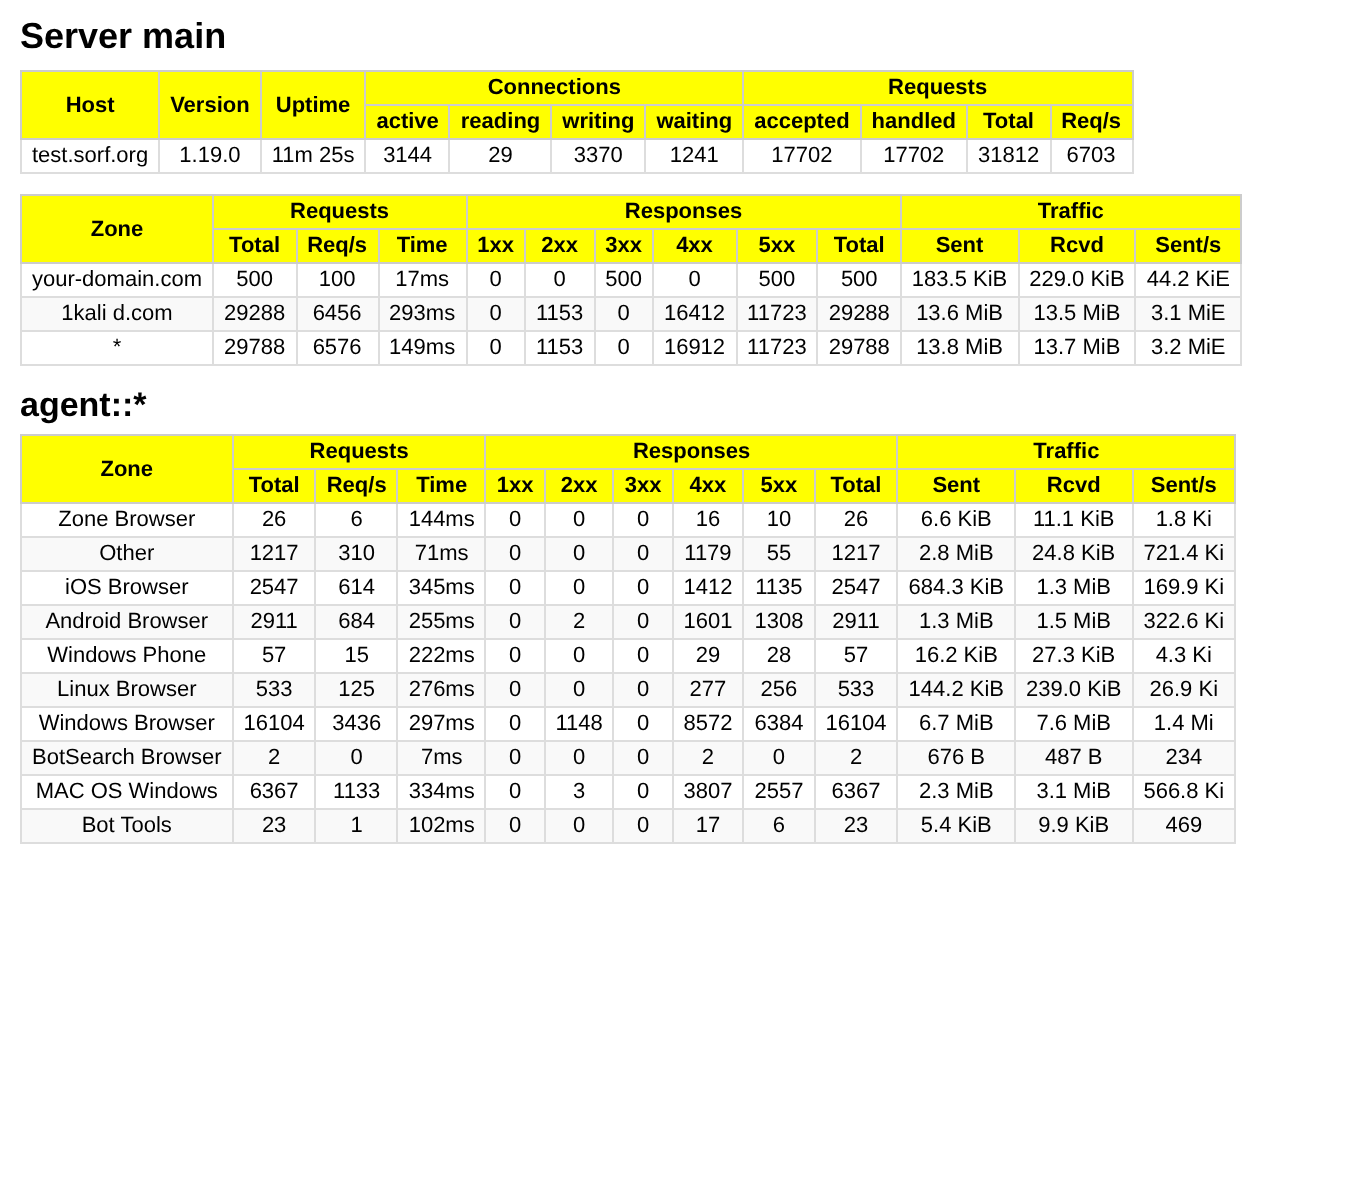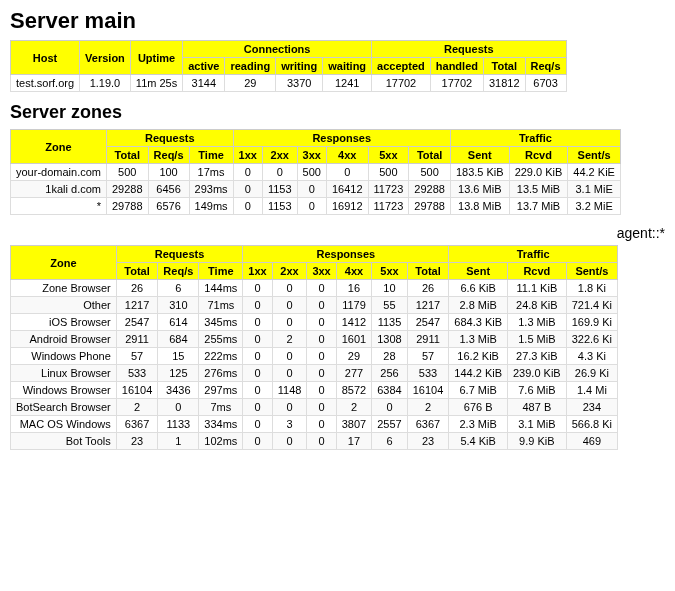--- a/index.html
+++ b/index.html
@@ -5,21 +5,21 @@
     * { margin: 0; padding: 0; box-sizing: border-box; }
     body {
       font-family: Arial, sans-serif;
       font-size: 12px;
       background: #fff;
       color: #000;
       padding: 8px 10px;
       width: 675px;
     }
     h1 {
-      font-size: 22px;
+      font-size: 18px;
       font-weight: bold;
       margin-bottom: 6px;
     }
     h2 {
       font-size: 18px;
       font-weight: bold;
       margin-bottom: 6px;
       margin-top: 10px;
     }
     table {
@@ -34,35 +34,34 @@
       text-align: center;
       font-weight: bold;
     }
     td {
       padding: 2px 5px;
       border: 1px solid #ddd;
       text-align: center;
       white-space: nowrap;
     }
     td.left {
-      text-align: right;
+      text-align: center;
       margin-top: 25px;
     }
     tr:nth-child(odd) td {
       background: #fff;
     }
     tr:nth-child(even) td {
       background: #f9f9f9;
     }
     .section { margin-bottom: 10px; }
     .filters-label {
-      font-size: 14px;
-      font-weight: normal;
+      font-size: 17px;
+      font-weight: bold;
       margin-bottom: 4px;
-      text-align: right;
     }
   </style>
 </head>
 <body>
 
 <div class="section">
   <h1>Server main</h1>
   <table>
     <thead>
       <tr>
@@ -95,21 +94,20 @@
     <td>17702</td>
     <td>17702</td>
     <td>31812</td>
     <td>6703</td>
   </tr>
       </tbody>
   </table>
 </div>
 
 <div class="section">
-  <h2>Server zones</h2>
   <table>
     <thead>
       <tr>
         <th rowspan="2">Zone</th>
         <th colspan="3">Requests</th>
         <th colspan="6">Responses</th>
         <th colspan="3">Traffic</th>
       </tr>
       <tr>
         <th>Total</th>

